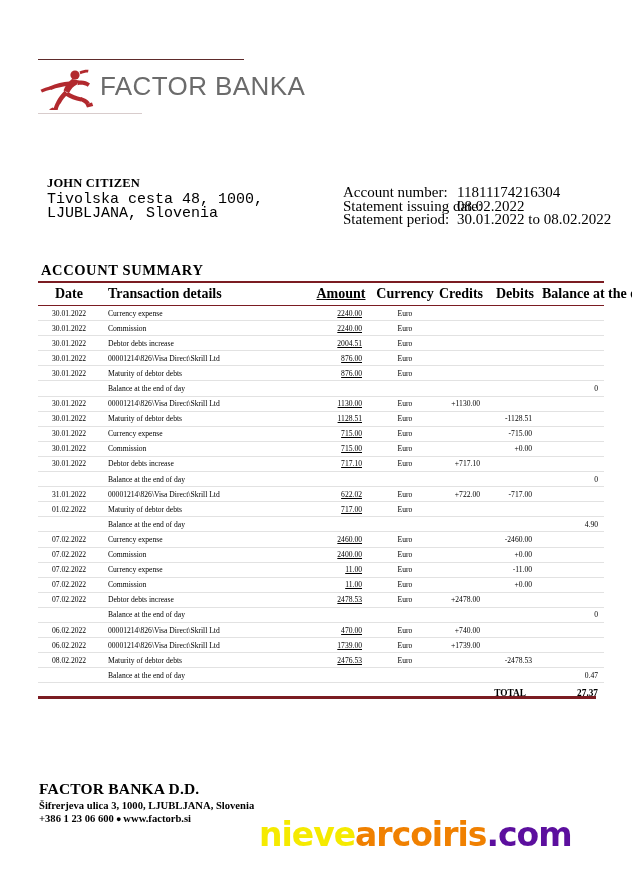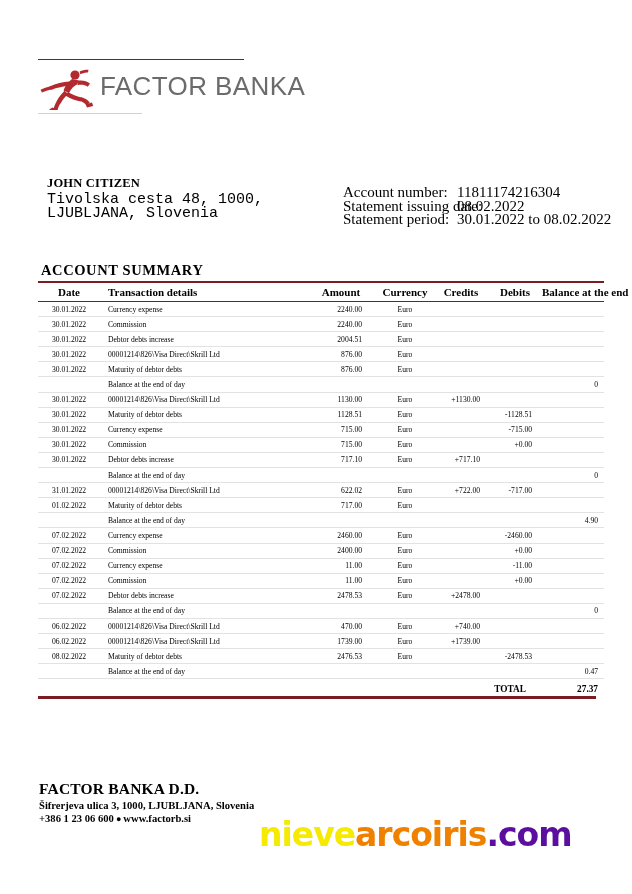--- a/index.html
+++ b/index.html
@@ -122,40 +122,40 @@
     left: 38px;
     top: 281px;
     width: 558px;
   }
   table.stmt {
     border-collapse: collapse;
     width: 558px;
     table-layout: fixed;
   }
   table.stmt th {
-    font-size: 11px;
+    font-size: 14px;
     font-weight: bold;
     padding: 3px 0 3px 0;
     border-top: 2.5px solid #7b1c22;
     border-bottom: 1.2px solid #7b1c22;
     white-space: nowrap;
   }
   table.stmt td {
     font-size: 7.6px;
     padding: 2.55px 0 2.55px 0;
     border-bottom: 0.6px solid #e2e2e2;
     white-space: nowrap;
     overflow: hidden;
   }
   tr.balrow td {
     border-bottom: 0.6px solid #e2e2e2;
   }
   .c-date   { width: 62px;  text-align: center; }
   .c-det    { width: 198px; text-align: left; padding-left: 8px !important; }
-  .c-amt    { width: 70px;  text-align: right; padding-right: 14px !important; }
+  .c-amt    { width: 70px;  text-align: right; padding-right: 14px !important; text-decoration: underline; }
   .c-cur    { width: 58px;  text-align: center; }
   .c-cred   { width: 54px;  text-align: right;  padding-right: 8px !important; }
   .c-deb    { width: 54px;  text-align: right;  padding-right: 10px !important; }
   .c-bal    { width: 62px;  text-align: right;  padding-right: 6px !important; }
 
   th.c-det  { text-align: left; padding-left: 8px !important; }
   th.c-amt  { text-align: center; padding-right: 0 !important; }
   th.c-cred { text-align: center; padding-right: 0 !important; }
   th.c-deb  { text-align: center; padding-right: 0 !important; }
   th.c-bal  { text-align: center; padding-right: 0 !important; }

